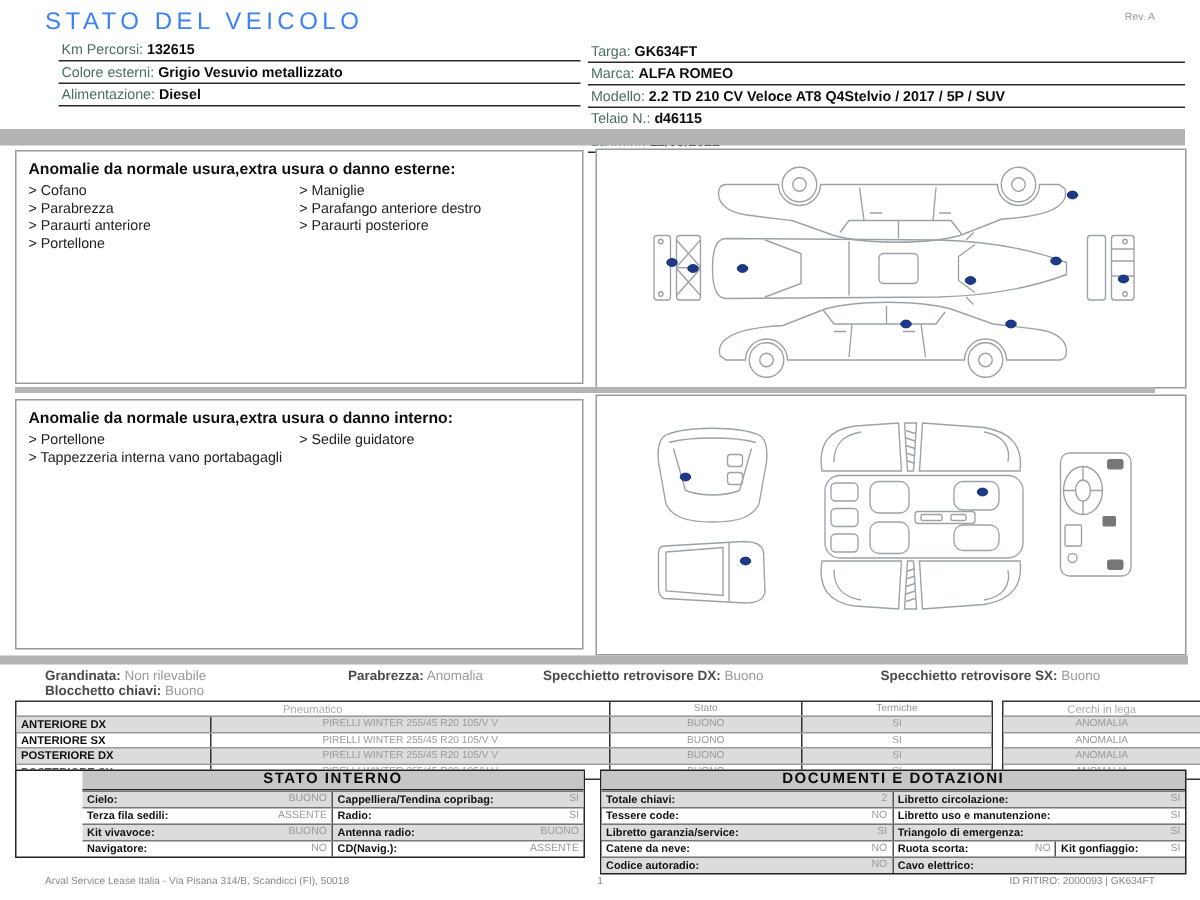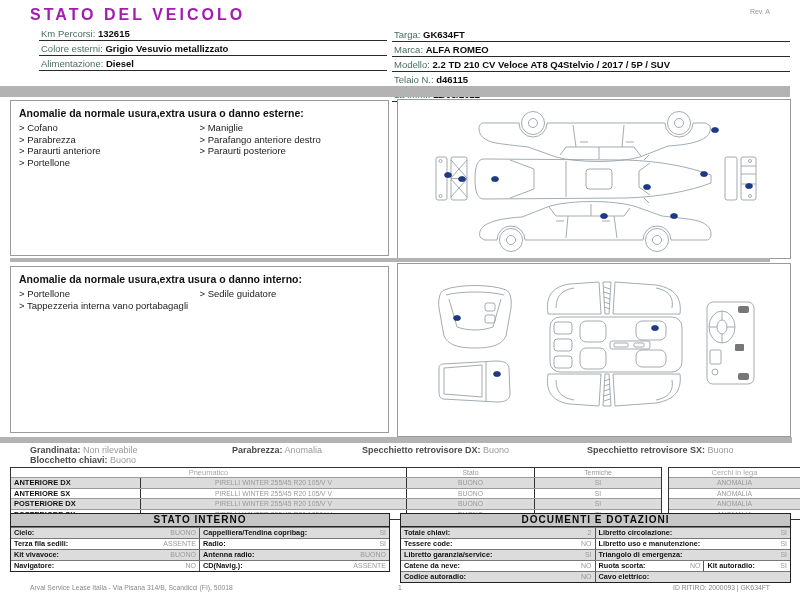--- a/index.html
+++ b/index.html
@@ -1,20 +1,20 @@
 <!DOCTYPE html>
 <html><head>
 <meta charset="utf-8">
 <style>
   html,body{margin:0;padding:0;width:800px;height:600px;overflow:hidden;background:#fff;
     font-family:"Liberation Sans",sans-serif;color:#000;}
   .page{position:absolute;inset:0;background:#fff;}
 
   
-  .title{position:absolute;left:30px;top:6px;font-size:16px;font-weight:bold;color:#a21caf;letter-spacing:3px;}
+  .title{position:absolute;left:30px;top:6px;font-size:16px;font-weight:normal;color:#3b82f6;letter-spacing:3px;}
   .rev{position:absolute;right:30px;top:8px;font-size:7px;color:#999;}
   .fields{position:absolute;}
   .fields-left{left:25px;top:26px;width:348px;margin-left:14px;}
   .fields-right{left:392px;top:27px;width:398px;}
   .field-row{border-bottom:1px solid #2a2a2a;font-size:9.5px;padding:2px 2px 1px;white-space:nowrap;overflow:hidden;}
   .field-label{color:#4a6e64;}
   .field-value{font-weight:bold;color:#0c0c0c;}
 
   
   .graybar{position:absolute;background:#b3b3b3;}
@@ -49,21 +49,21 @@
   .tc{box-sizing:border-box;overflow:hidden;white-space:nowrap;}
   .tc-pos{width:130px;font-weight:bold;padding-left:3px;border-right:1px solid #333;color:#111;}
   .tc-spec{width:266px;text-align:center;color:#9a9a9a;font-size:6.8px;border-right:1px solid #333;}
   .tc-stato{width:128px;text-align:center;color:#9a9a9a;font-size:6.8px;border-right:1px solid #333;}
   .tc-term{width:126px;text-align:center;color:#9a9a9a;font-size:6.8px;}
   .tc-span2{width:396px;text-align:center;border-right:1px solid #333;}
   .tc-cerchi{width:100%;text-align:center;color:#9a9a9a;font-size:6.8px;}
 
   
   .btable{position:absolute;top:513px;border:1px solid #222;box-sizing:border-box;background:#fff;}
-  .btable-si{left:10px;width:380px;}
+  .btable-si{left:10px;width:380px;padding-left:44px;}
   .btable-doc{left:400px;width:391px;}
   .tbl-header{background:#c6c6c6;text-align:center;font-weight:bold;font-size:10px;height:12px;line-height:12px;
     border-bottom:1px solid #222;letter-spacing:1px;color:#0a0a0a;}
   .b-row{display:flex;height:10px;line-height:10px;border-top:1px solid #777;}
   .b-row:first-of-type{border-top:none;}
   .b-shade{background:#dcdcdc;}
   .b-half{width:50%;display:flex;justify-content:space-between;padding:0 3px;box-sizing:border-box;overflow:hidden;white-space:nowrap;}
   .b-half.b-left{border-right:1px solid #555;}
   .b-sub{display:flex;width:50%;box-sizing:border-box;}
   .b-subcell{display:flex;justify-content:space-between;padding:0 3px;box-sizing:border-box;overflow:hidden;white-space:nowrap;}
@@ -404,21 +404,21 @@
       <div class="b-half b-left">
           <span class="cell-label">Catene da neve:</span>
           <span class="cell-value">NO</span>
         </div>
       <div class="b-sub" style="width:50%;">
         <div class="b-subcell first">
             <span class="cell-label">Ruota scorta:</span>
             <span class="cell-value">NO</span>
           </div>
         <div class="b-subcell second">
-            <span class="cell-label">Kit autoradio:</span>
+            <span class="cell-label">Kit gonfiaggio:</span>
             <span class="cell-value">SI</span>
           </div>
       </div>
     </div>
     <div class="b-row b-shade">
       <div class="b-half b-left">
           <span class="cell-label">Codice autoradio:</span>
           <span class="cell-value">NO</span>
         </div>
       <div class="b-half">

